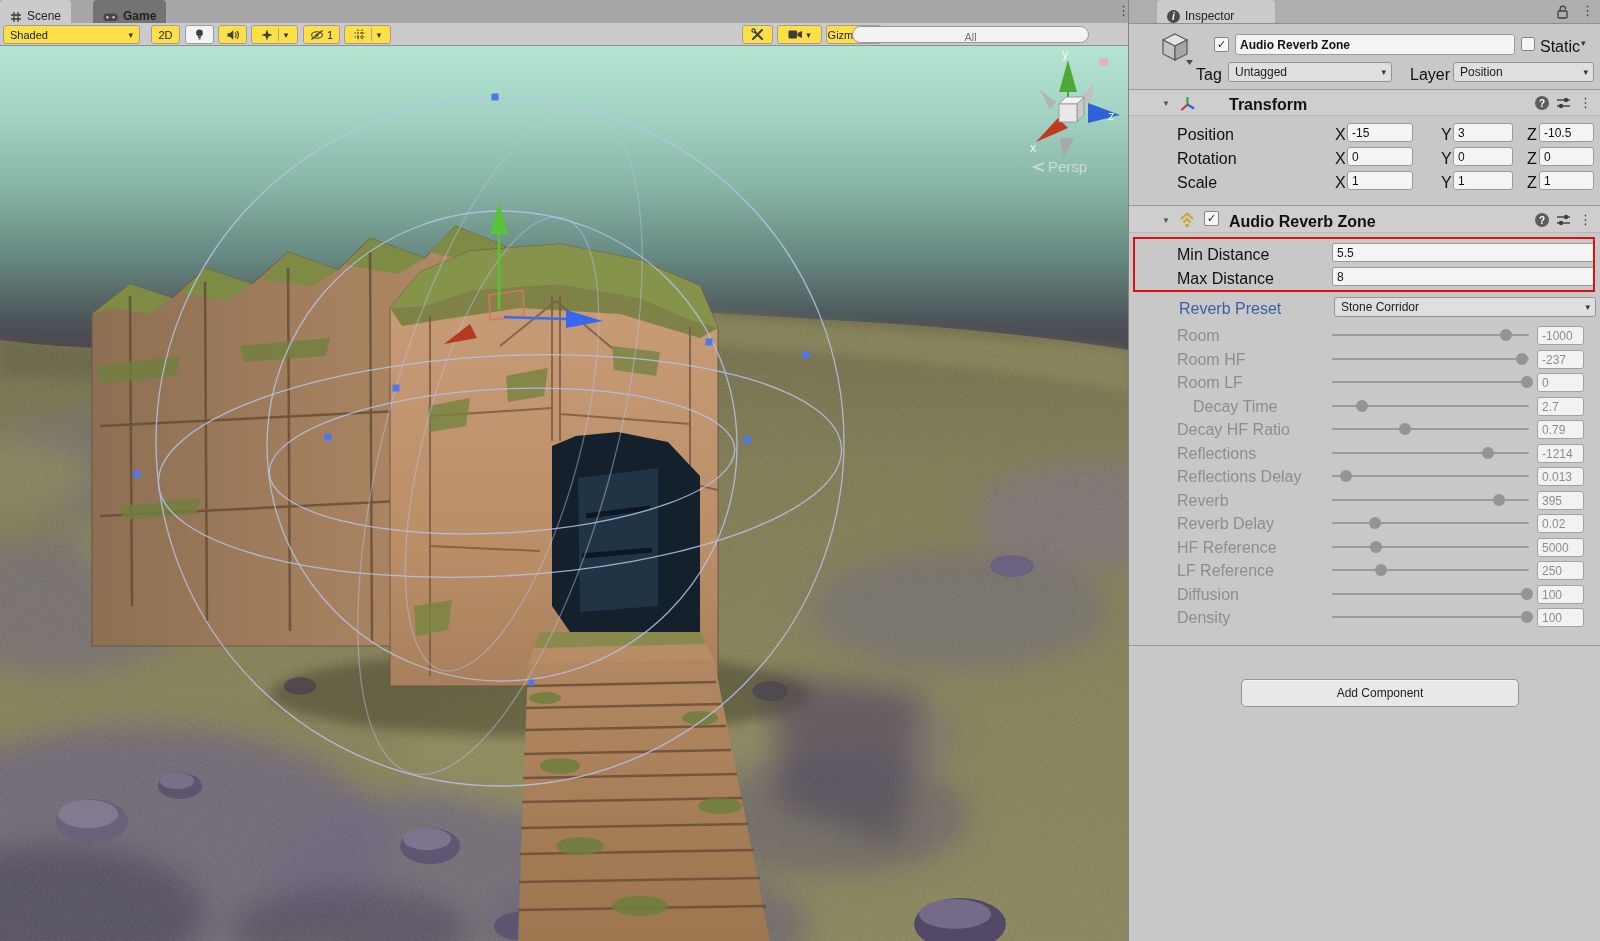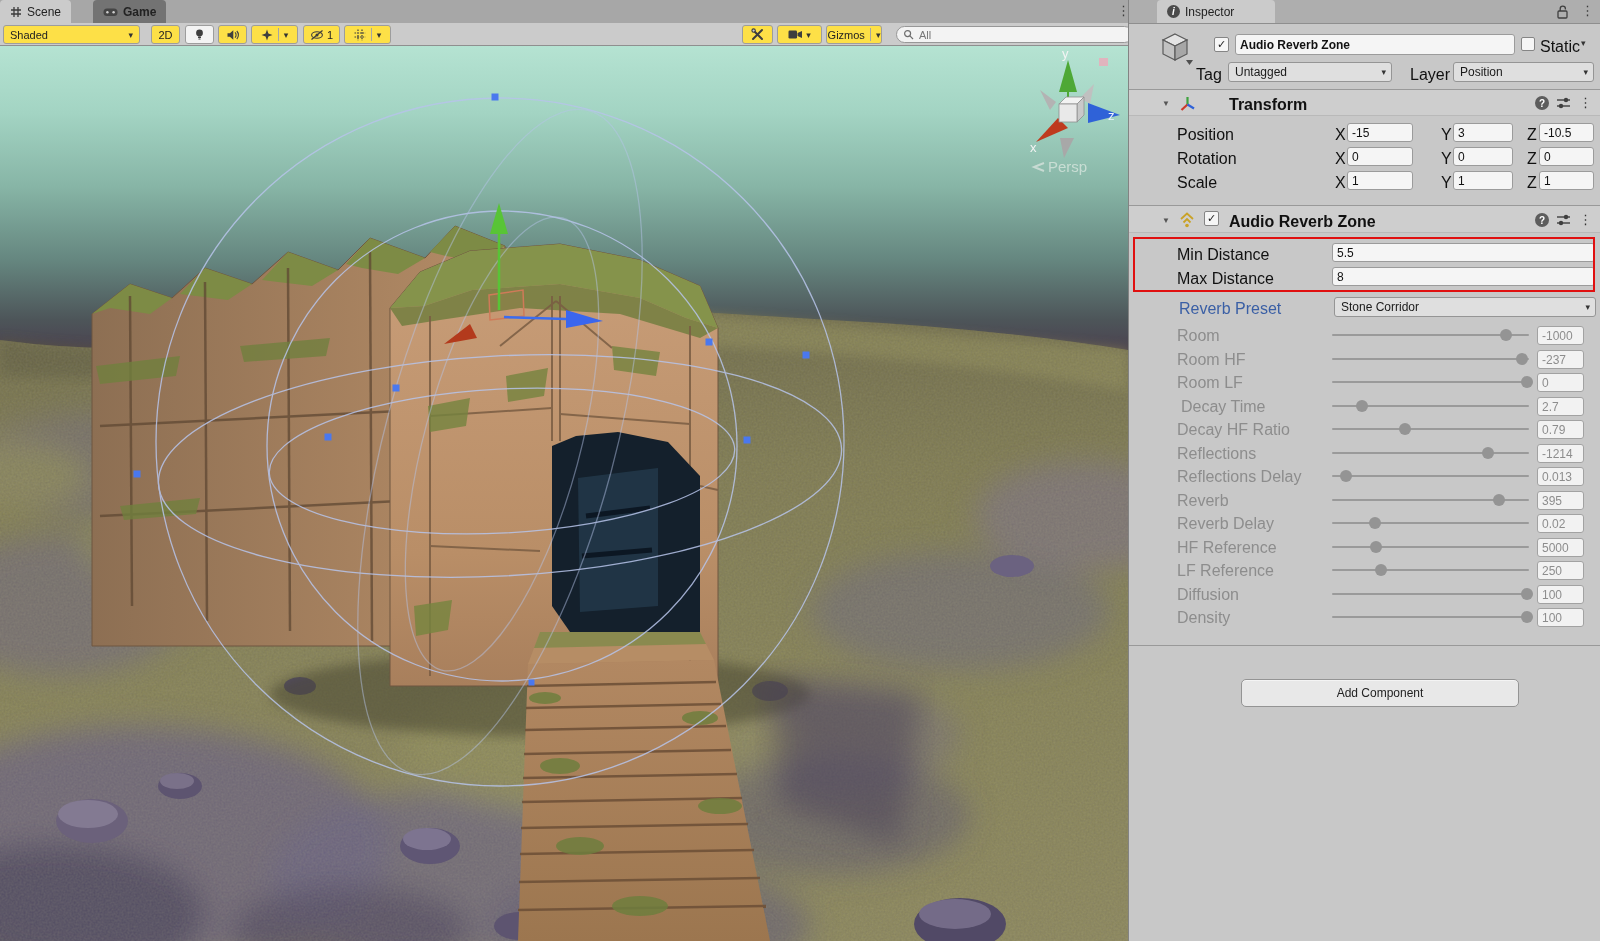--- a/index.html
+++ b/index.html
@@ -2,21 +2,21 @@
 <html><head>
 <meta charset="utf-8">
 <style>
   html,body{margin:0;padding:0;background:#888;}
   .app{position:relative;width:1600px;height:941px;overflow:hidden;
        font-family:"Liberation Sans",sans-serif;font-size:12px;color:#111;
        -webkit-font-smoothing:antialiased;}
   .abs{position:absolute;}
   
   .tabbar{position:absolute;top:0;height:23px;background:#a7a7a7;border-bottom:1px solid #8e8e8e;}
-  .tab{position:absolute;top:0;height:23px;display:flex;align-items:center;gap:5px;
+  .tab{position:absolute;top:0;height:23px;display:flex;align-items:flex-end;gap:5px;
        padding:0 10px;box-sizing:border-box;border-radius:4px 4px 0 0;color:#222;}
   .tab.active{background:#cbcbcb;}
   .tab.inactive{background:#737373;font-weight:bold;}
   .kebab{color:#3a3a3a;font-size:13px;line-height:1;}
   
   .scene-toolbar{position:absolute;left:0;top:23px;width:1128px;height:23px;background:#cbcbcb;
        border-bottom:1px solid #8f8f8f;box-sizing:border-box;}
   .tbtn{position:absolute;top:2px;height:19px;background:#fde047;border:1px solid #9d9d9d;
        border-radius:3px;box-sizing:border-box;display:flex;align-items:center;justify-content:center;
        gap:3px;font-size:11px;color:#222;}
@@ -142,21 +142,21 @@
             <rect x="0.5" y="1.5" width="8.5" height="8" rx="1.2" fill="#3e3e3e"></rect>
             <path d="M9.5,4 L14,2 V9 L9.5,7 Z" fill="#3e3e3e"></path>
           </svg>
         <span class="arrow">▾</span>
       </div>
       <div class="tbtn" style="left:826px;width:56px;">
         <span>Gizmos</span>
         <span class="vdiv"></span>
         <span class="arrow">▾</span>
       </div>
-      <div class="searchbox" style="left:896px;width:237px;">
+      <div class="searchbox" style="left:852px;width:237px;flex-direction:column;">
         <svg width="12" height="12" viewBox="0 0 12 12">
             <circle cx="4.6" cy="4.6" r="3" stroke="#6f6f6f" stroke-width="1.2" fill="none"></circle>
             <path d="M6.9,6.9 L10,10" stroke="#6f6f6f" stroke-width="1.2"></path>
           </svg>
         <span>All</span>
       </div>
     </div>
 
     <svg class="scene-canvas" viewBox="0 0 1128 895" preserveAspectRatio="none">
       <defs>
@@ -556,21 +556,21 @@
           </div>
           <div class="arz-row" style="top: 348px;">
             <span class="lbl dis" style="left: 48px; top: 3px;">Room LF</span>
             <div class="track">
               <div class="trackline"></div>
               <div class="thumb" style="left: 99%;"></div>
             </div>
             <div class="nfield">0</div>
           </div>
           <div class="arz-row" style="top: 372px;">
-            <span class="lbl dis" style="left: 52px; top: 3px;">Decay Time</span>
+            <span class="lbl dis" style="left: 64px; top: 3px;">Decay Time</span>
             <div class="track">
               <div class="trackline"></div>
               <div class="thumb" style="left: 15%;"></div>
             </div>
             <div class="nfield">2.7</div>
           </div>
           <div class="arz-row" style="top: 395px;">
             <span class="lbl dis" style="left: 48px; top: 3px;">Decay HF Ratio</span>
             <div class="track">
               <div class="trackline"></div>

